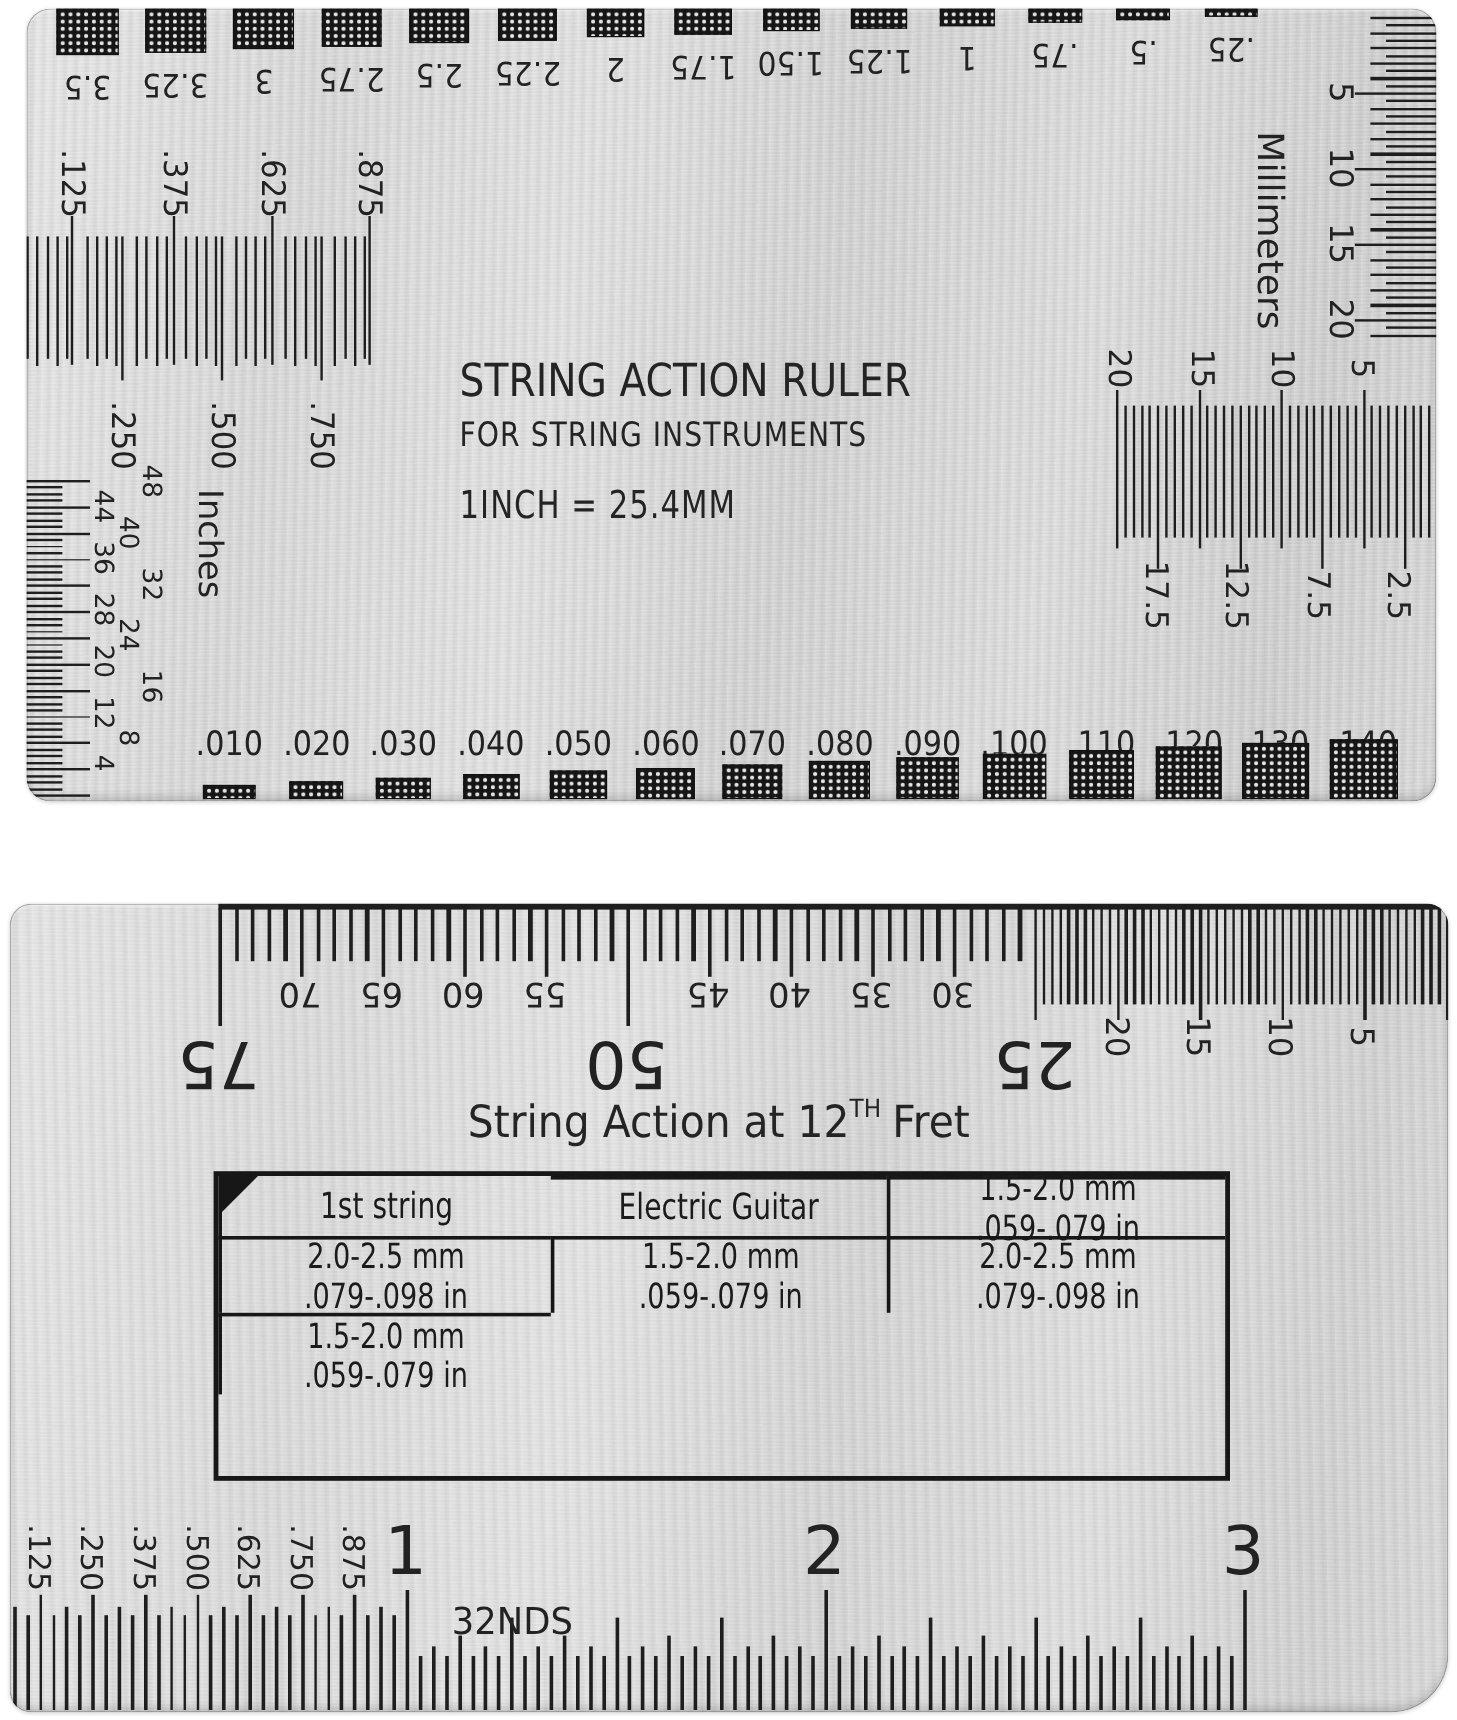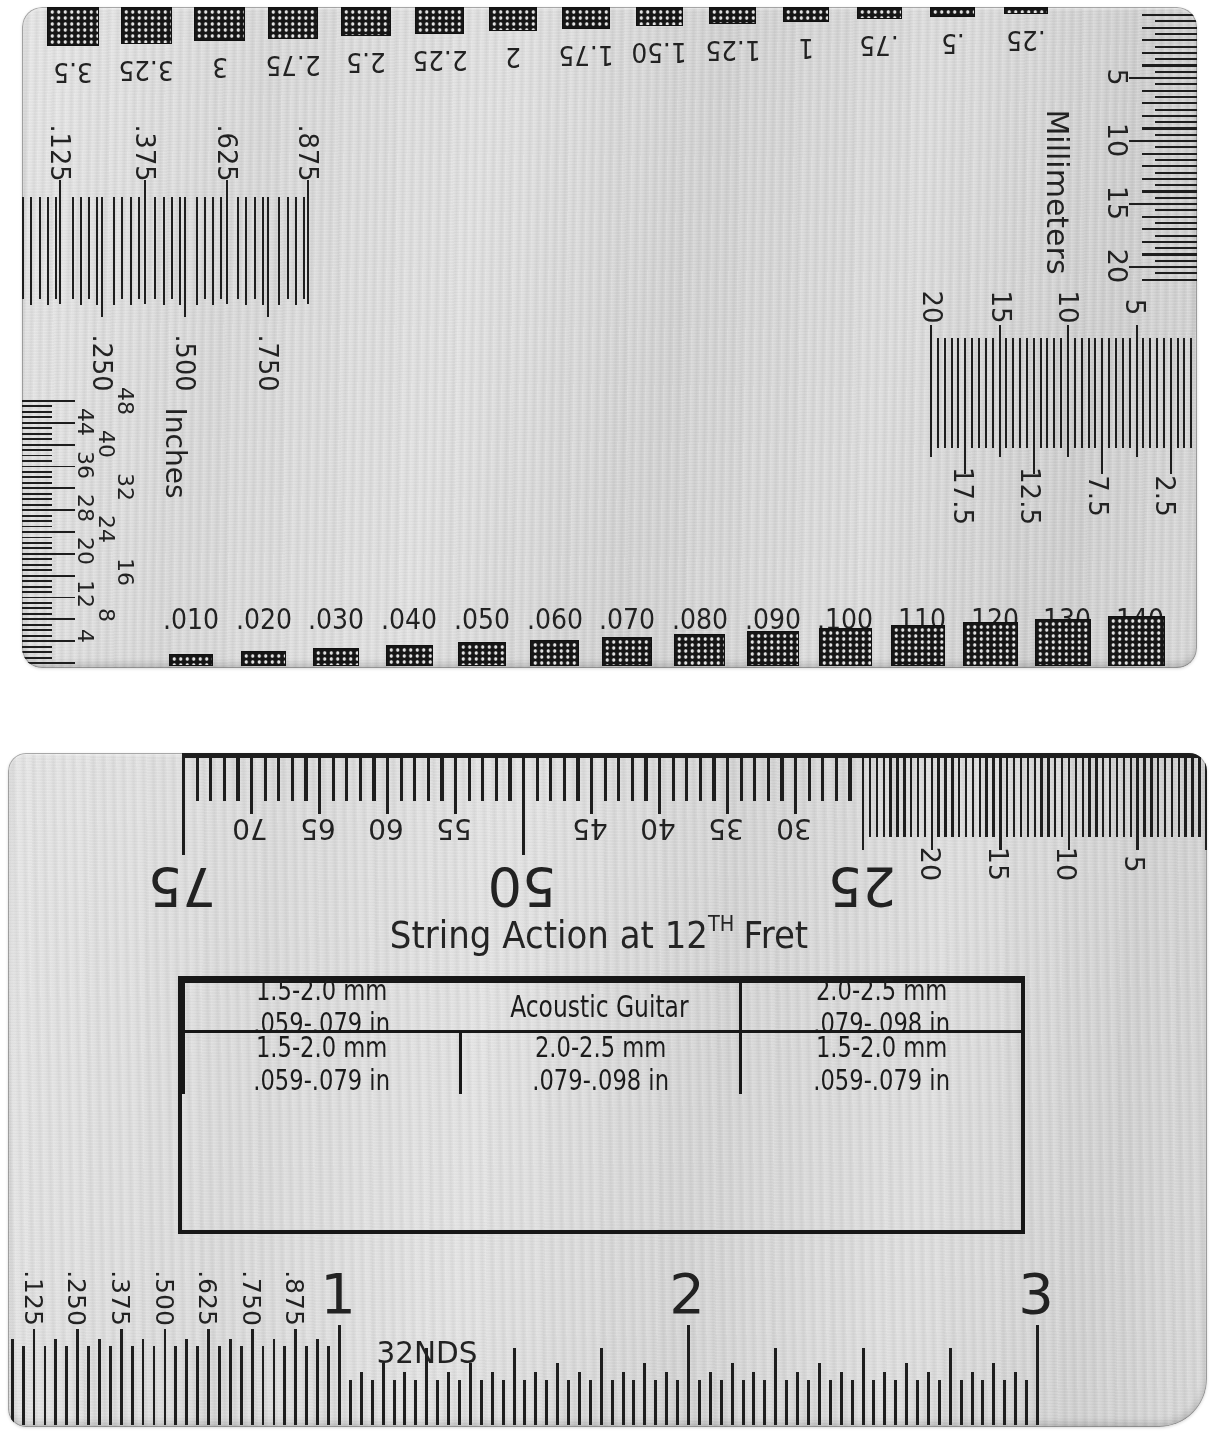--- a/index.html
+++ b/index.html
@@ -335,20 +335,25 @@
         <div class="dots" style="left: 796.8px; top: 620.9px; width: 53px; height: 38.1px;"></div>
         <div class="lab" style="left: 896px; top: 613px; font-size: 28px; --sx: 0.9;">.110</div>
         <div class="dots" style="left: 869px; top: 618px; width: 54px; height: 41px;"></div>
         <div class="lab" style="left: 968.7px; top: 613px; font-size: 28px; --sx: 0.9;">.120</div>
         <div class="dots" style="left: 941.2px; top: 615.1px; width: 55px; height: 43.9px;"></div>
         <div class="lab" style="left: 1041.4px; top: 613px; font-size: 28px; --sx: 0.9;">.130</div>
         <div class="dots" style="left: 1013.4px; top: 612.2px; width: 56px; height: 46.8px;"></div>
         <div class="lab" style="left: 1114.1px; top: 613px; font-size: 28px; --sx: 0.9;">.140</div>
         <div class="dots" style="left: 1085.6px; top: 609.3px; width: 57px; height: 49.7px;"></div>
       </div>
+    <div class="f-title">
+      <div class="t1">STRING ACTION RULER</div>
+      <div class="t2">FOR STRING INSTRUMENTS</div>
+      <div class="t3">1INCH = 25.4MM</div>
+    </div>
   </div>
 
   <div class="card card2">
     <div class="layer" id="c2-top-ruler">
         <div class="tick" style="left: 174px; top: 0px; width: 1030px; height: 4.5px;"></div>
         <div class="tick" style="left: 174px; top: 4px; width: 3.2px; height: 98px;"></div>
         <div class="tick" style="left: 187.6px; top: 4px; width: 3.2px; height: 44px;"></div>
         <div class="tick" style="left: 201.2px; top: 4px; width: 3.2px; height: 44px;"></div>
         <div class="tick" style="left: 214.8px; top: 4px; width: 3.2px; height: 44px;"></div>
         <div class="tick" style="left: 228.4px; top: 4px; width: 3.2px; height: 44px;"></div>
@@ -459,28 +464,32 @@
         <div class="lab r180" style="left: 650px; top: 75px; font-size: 28px;">40</div>
         <div class="lab r180" style="left: 718px; top: 75px; font-size: 28px;">35</div>
         <div class="lab r180" style="left: 786px; top: 75px; font-size: 28px;">30</div>
         <div class="lab r90" style="left: 922px; top: 111px; font-size: 27px;">20</div>
         <div class="lab r90" style="left: 990px; top: 111px; font-size: 27px;">15</div>
         <div class="lab r90" style="left: 1058px; top: 111px; font-size: 27px;">10</div>
         <div class="lab r90" style="left: 1126px; top: 111px; font-size: 27px;">5</div>
       </div>
     <div class="b-title"><span>String Action at 12</span><sup>TH</sup><span class="suffix">Fret</span></div>
     <div class="spec-table" id="c2-table">
+        <div class="cell bl">
+          <span class="tri"></span>
+          <span class="tcond htext">1st string</span>
+        </div>
+        <div class="cell bt">
+          <span class="tcond inst">Electric Guitar</span>
+        </div>
         <div class="cell bt bl">
           <div class="vals tcond">
             <div>1.5-2.0 mm</div>
             <div>.059-.079 in</div>
           </div>
-        </div>
-        <div class="cell bt">
-          <span class="tcond inst">Acoustic Guitar</span>
         </div>
         <div class="cell bt bl">
           <div class="vals tcond">
             <div>2.0-2.5 mm</div>
             <div>.079-.098 in</div>
           </div>
         </div>
         <div class="cell bt bl">
           <div class="vals tcond">
             <div>1.5-2.0 mm</div>

